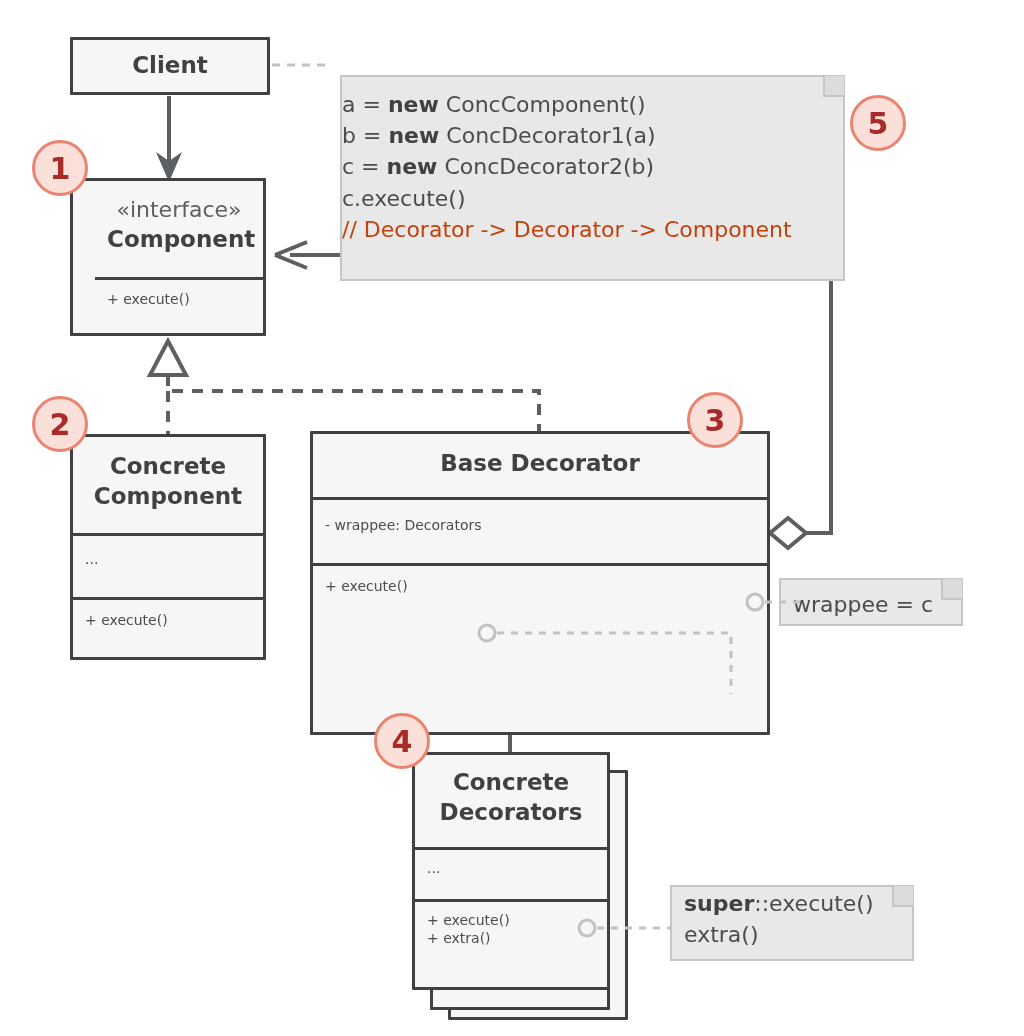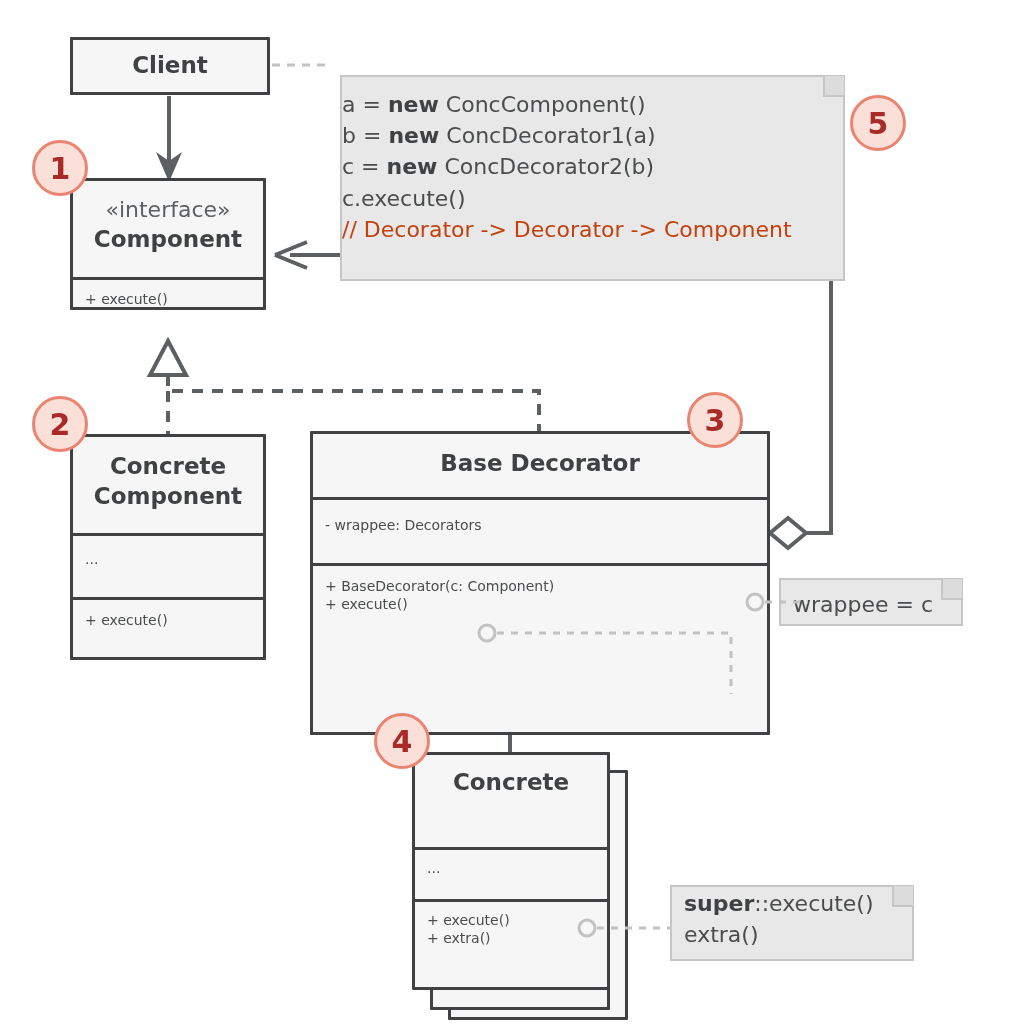--- a/index.html
+++ b/index.html
@@ -160,21 +160,21 @@
     <path d="M510,707 L510,752" stroke="#5d6063" stroke-width="4" fill="none"></path>
     <polygon points="510,673 528,707 492,707" fill="#ffffff" stroke="#5d6063" stroke-width="4" stroke-linejoin="miter"></polygon>
   </svg>
 
   <div class="uml-box front" style="left:70px; top:37px; width:200px; height:58px;">
     <div class="compartment comp-title" style="padding-top:10px;">
       <span class="tname">Client</span>
     </div>
   </div>
 
-  <div class="uml-box front" style="left:70px; top:178px; width:196px; height:132px;">
+  <div class="uml-box front" style="left:70px; top:178px; width:196px; height:158px;padding-left:22px;">
     <div class="compartment comp-title" style="height:96px; padding-top:14px;">
       <span class="stereotype">«interface»</span>
       <span class="tname">Component</span>
     </div>
     <div class="compartment comp-left" style="height:56px; padding-top:10px;">
       <div class="attr-line">+ execute()</div>
     </div>
   </div>
 
   <div class="uml-box front" style="left:70px; top:434px; width:196px; height:226px;">
@@ -191,31 +191,31 @@
   </div>
 
   <div class="uml-box front" style="left:310px; top:431px; width:460px; height:304px;">
     <div class="compartment comp-title" style="height:63px; padding-top:14px;">
       <span class="tname">Base Decorator</span>
     </div>
     <div class="compartment comp-left" style="height:66px; padding-top:16px;">
       <div class="attr-line">- wrappee: Decorators</div>
     </div>
     <div class="compartment comp-left" style="height:100px; padding-top:11px;">
-      <div class="attr-line">+ BaseDecorator(c: Component)</div>
       <div class="attr-line">+ execute()</div>
     </div>
   </div>
 
   <div class="uml-box stack-shadow" style="left:448px; top:770px; width:180px; height:250px;"></div>
   <div class="uml-box stack-shadow" style="left:430px; top:760px; width:180px; height:250px;"></div>
 
   <div class="uml-box front" style="left:412px; top:752px; width:198px; height:238px;">
     <div class="compartment comp-title" style="height:92px; padding-top:12px;">
       <span class="tname">Concrete</span>
+      <span class="tname">Decorators</span>
     </div>
     <div class="compartment comp-left" style="height:52px; padding-top:9px;">
       <div class="attr-line">...</div>
     </div>
     <div class="compartment comp-left" style="height:91px; padding-top:9px;">
       <div class="attr-line">+ execute()</div>
       <div class="attr-line">+ extra()</div>
     </div>
   </div>
 

